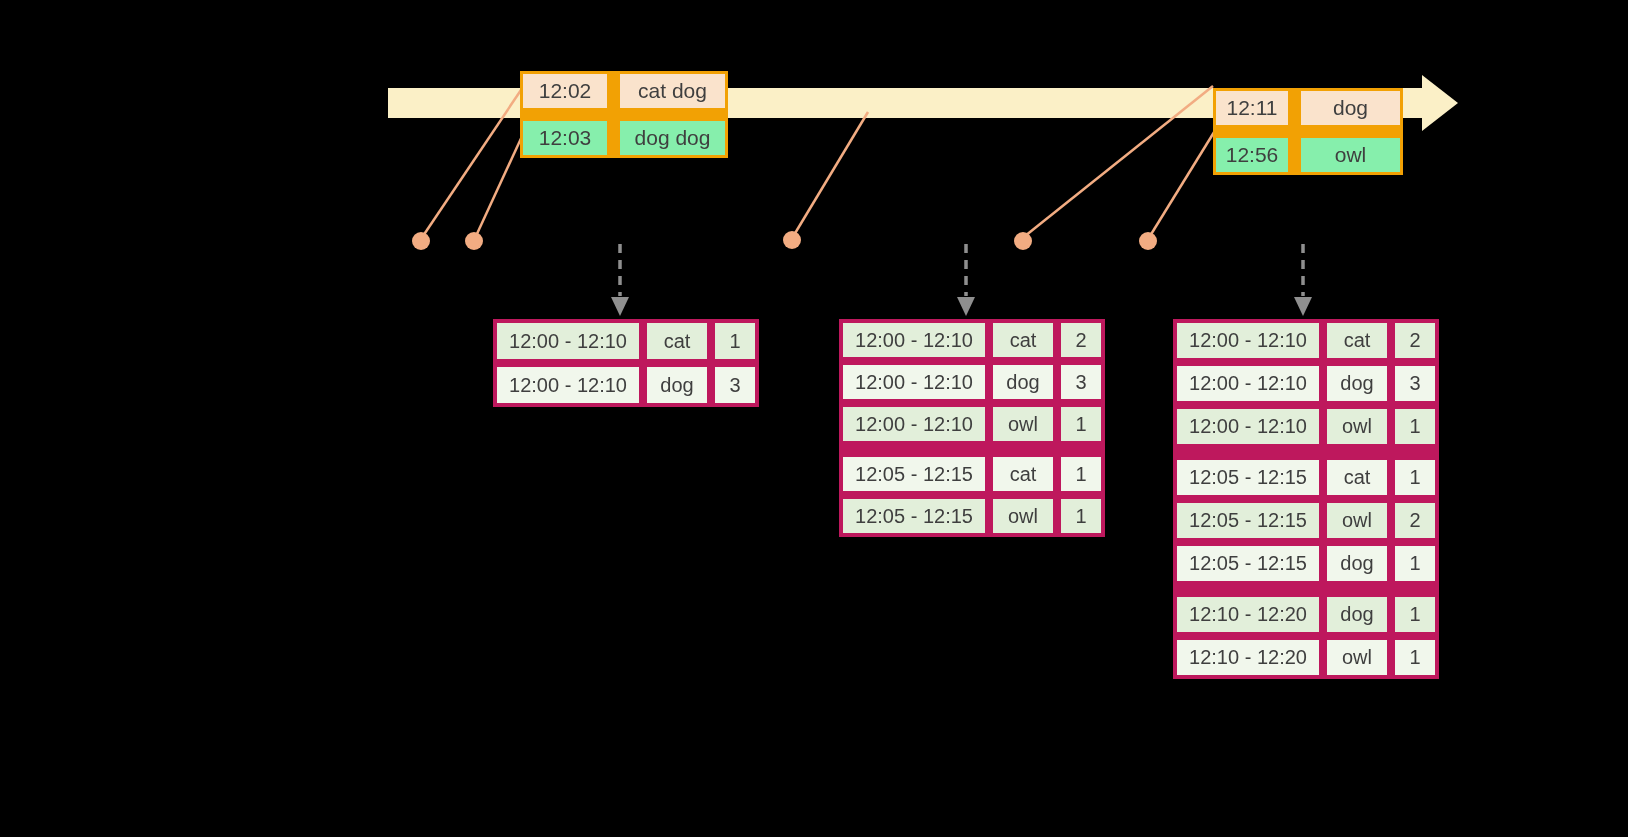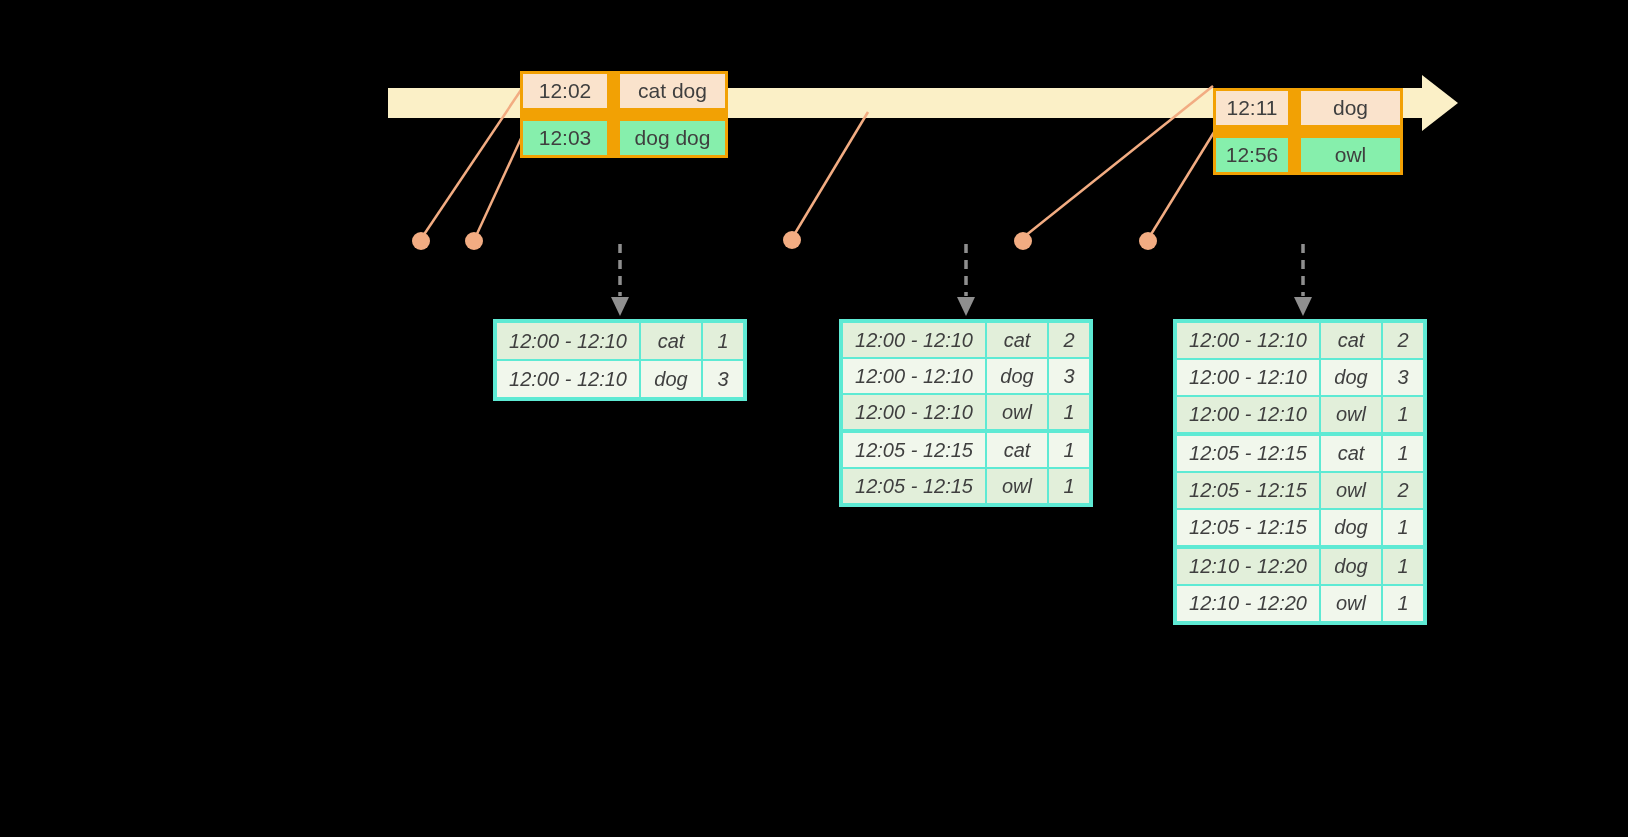--- a/index.html
+++ b/index.html
@@ -14,21 +14,21 @@
   #etableA { left:520px; top:63px;  grid-template-columns:84px 105px; grid-template-rows:34px 34px; }
   #etableB { left:867px; top:85px;  grid-template-columns:83px 101px; grid-template-rows:32px; }
   #etableC { left:1213px; top:80px; grid-template-columns:72px 99px;  grid-template-rows:34px 34px; }
   .ecell {
     background:#FAE3CC; color:#3F3F3F; font-size:21px;
     display:flex; align-items:center; justify-content:center;
   }
   .ecell.alt { background:#86efac; }
 
   
-  .gtable { position:absolute; display:grid; gap:2px; padding:4px; background:#5eead4; z-index:2;font-style:italic; }
+  .gtable { position:absolute; display:grid; gap:8px; padding:4px; background:#be185d; z-index:2; }
   #gtable1 { left:493px;  top:319px; grid-template-columns:142px 60px 40px; grid-template-rows:36px 36px; }
   #gtable2 { left:839px;  top:319px; grid-template-columns:142px 60px 40px;
              grid-template-rows:repeat(3,34px) 0px repeat(2,34px); }
   #gtable3 { left:1173px; top:319px; grid-template-columns:142px 60px 40px;
              grid-template-rows:repeat(3,35px) 0px repeat(3,35px) 0px repeat(2,35px); }
   .gcell {
     background:#E2EFDA; color:#3F3F3F; font-size:20px;
     display:flex; align-items:center; justify-content:center;
   }
   .gcell.alt { background:#F1F7EC; }

